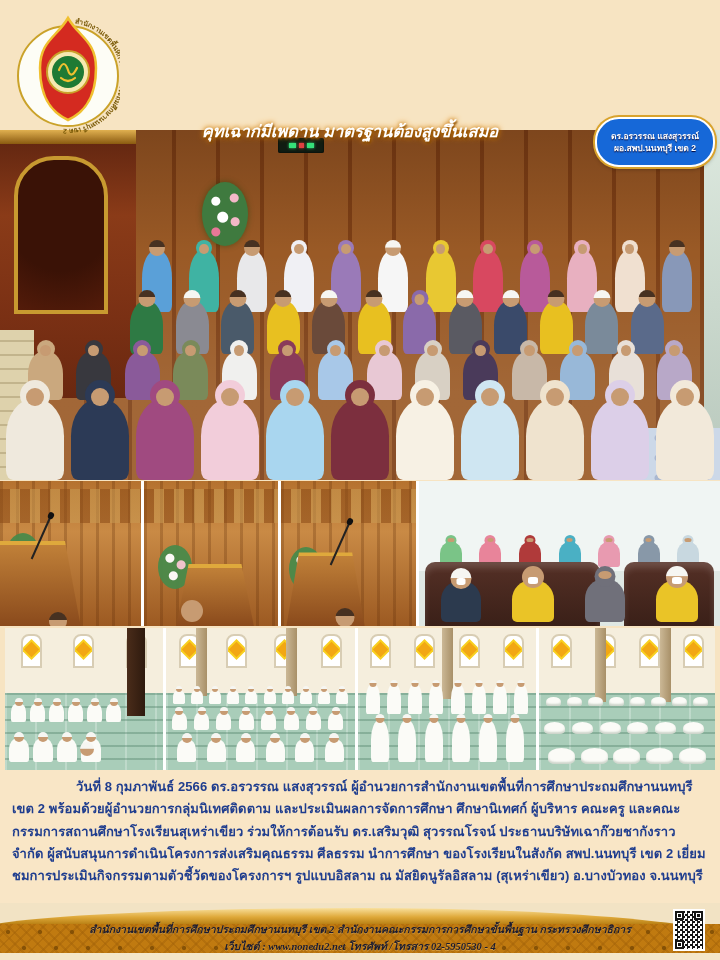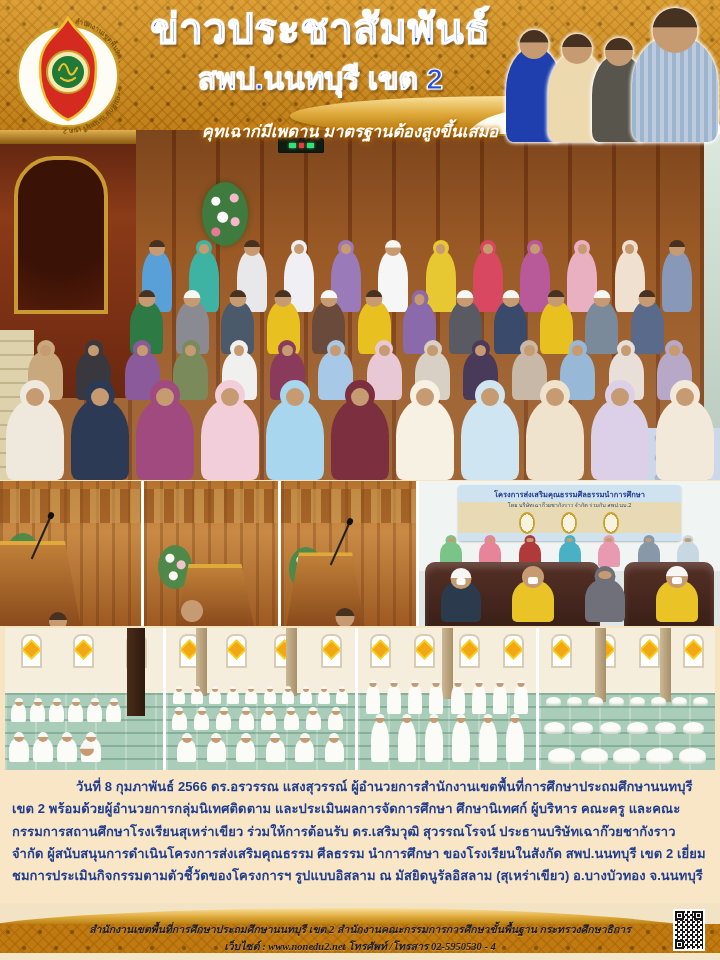--- a/index.html
+++ b/index.html
@@ -367,64 +367,41 @@
           <i class="head" style="width:30px;height:30px"></i>
           <i class="body" style="height:81px"></i>
         </span>
         <span class="fig hij" style="width: 58px; height: 100px; position: relative; --c: #f2e9da;">
           <i class="head" style="width:30px;height:30px"></i>
           <i class="body" style="height:81px"></i>
         </span>
       </div>
   </div>
 
-  <div class="abs header pat">
-    <div class="header-shade"></div>
-    <div class="titles">
-      <div class="title">ข่าวประชาสัมพันธ์</div>
-      <div class="subtitle">สพป.นนทบุรี  เขต  2</div>
-    </div>
-    <div class="abs swoosh"></div>
-    <div class="abs platform"></div>
-    <div class="abs officials" id="officials">
-        <span class="fig man off" style="width: 56px; height: 112px; position: relative; --c: #1f3fae;">
-          <i class="head" style="width:29px;height:29px"></i>
-          <i class="body" style="height:94px"></i>
-        </span>
-        <span class="fig man off" style="width: 58px; height: 108px; position: relative; --c: #ecd9ae;">
-          <i class="head" style="width:30px;height:30px"></i>
-          <i class="body" style="height:89px"></i>
-        </span>
-        <span class="fig man off" style="width: 54px; height: 104px; position: relative; --c: #58564c;">
-          <i class="head" style="width:28px;height:28px"></i>
-          <i class="body" style="height:87px"></i>
-        </span>
-        <span class="fig man off" style="width: 86px; height: 134px; position: relative; --c: repeating-linear-gradient(90deg,#9db4cf 0 4px,#bccbde 4px 8px);">
-          <i class="head" style="width:45px;height:45px"></i>
-          <i class="body" style="height:106px"></i>
-        </span>
-      </div>
-  </div>
 
   <div class="abs logo">
     <svg viewBox="0 0 104 132" width="104" height="132">
       <circle cx="52" cy="68" r="50" fill="#fdfdf6" stroke="#caa22a" stroke-width="2"></circle>
       <path d="M52,10 C63,29 80,33 80,60 C80,94 65,106 52,112 C39,106 24,94 24,60 C24,33 41,29 52,10 Z" fill="#d42a20" stroke="#f0c030" stroke-width="2.5"></path>
       <circle cx="52" cy="64" r="21" fill="#f7e9b0" stroke="#caa22a" stroke-width="2"></circle>
       <circle cx="52" cy="64" r="16" fill="#1e7a34"></circle>
       <path d="M43,62 q5,-12 9,0 q3,10 9,-2 M45,70 q7,6 14,0" stroke="#f0c030" fill="none" stroke-width="2.2" stroke-linecap="round"></path>
       <defs>
           <path id="ringArc" d="M 52,121 A 53,53 0 0 1 52,15 A 53,53 0 0 1 52,121" transform="rotate(180 52 68)"></path>
         </defs>
       <text font-size="7" fill="#7a5a08" font-weight="bold">
         <textPath href="#ringArc" startOffset="2%">สำนักงานเขตพื้นที่การศึกษาประถมศึกษานนทบุรี เขต 2</textPath>
       </text>
     </svg>
   </div>
 
+  <div class="abs badge">
+    <div>ดร.อรวรรณ แสงสุวรรณ์</div>
+    <div>ผอ.สพป.นนทบุรี เขต 2</div>
+  </div>
 
   <div class="abs tagline">คุทเฉาก่มีเพดาน มาตรฐานต้องสูงขึ้นเสมอ</div>
 
   <div class="abs row row2">
     <div class="photo pod-photo" style="width:141px">
       <i class="carve"></i>
       <i class="pflw" style="left:6px;top:52px"></i>
       <span class="mount" id="spk1" style="left:58px;bottom:14px"><span class="fig man" style="width: 34px; height: 82px; position: relative; --c: #7a6a58;"><i class="head" style="width:18px;height:18px"></i><i class="body" style="height:71px"></i></span></span>
       <i class="pod" style="left:-18px;width:70%"></i>
       <i class="mic" style="left:40px;top:34px"></i>
@@ -436,29 +413,20 @@
       <i class="pod" style="left:24%;height:40%"></i>
     </div>
     <div class="photo pod-photo" style="width:135px">
       <i class="carve"></i>
       <i class="pflw" style="left:8px;top:66px"></i>
       <span class="mount" id="spk3" style="left:64px;bottom:18px"><span class="fig man" style="width: 36px; height: 84px; position: relative; --c: #2e7a4a;"><i class="head" style="width:19px;height:19px"></i><i class="body" style="height:72px"></i></span></span>
       <i class="pod" style="left:4%;height:48%"></i>
       <i class="mic" style="left:58px;top:40px"></i>
     </div>
     <div class="photo meeting" style="flex:1">
-      <div class="mt-banner">
-        <div class="l1">โครงการส่งเสริมคุณธรรมศีลธรรมนำการศึกษา</div>
-        <div class="l2">โดย บริษัทเฉาก๊วยชากังราว จำกัด ร่วมกับ สพป.นบ.2</div>
-        <div class="ovals">
-            <i></i>
-            <i></i>
-            <i></i>
-          </div>
-      </div>
       <div class="standrow" id="mstand">
           <span class="fig hij mask" style="width: 22px; height: 32px; position: relative; --c: #7ac487;">
             <i class="head" style="width:11px;height:11px"></i>
             <i class="body" style="height:25px"></i>
           </span>
           <span class="fig hij mask" style="width: 22px; height: 32px; position: relative; --c: #e8849a;">
             <i class="head" style="width:11px;height:11px"></i>
             <i class="body" style="height:25px"></i>
           </span>
           <span class="fig hij mask" style="width: 22px; height: 32px; position: relative; --c: #b03a3a;">

